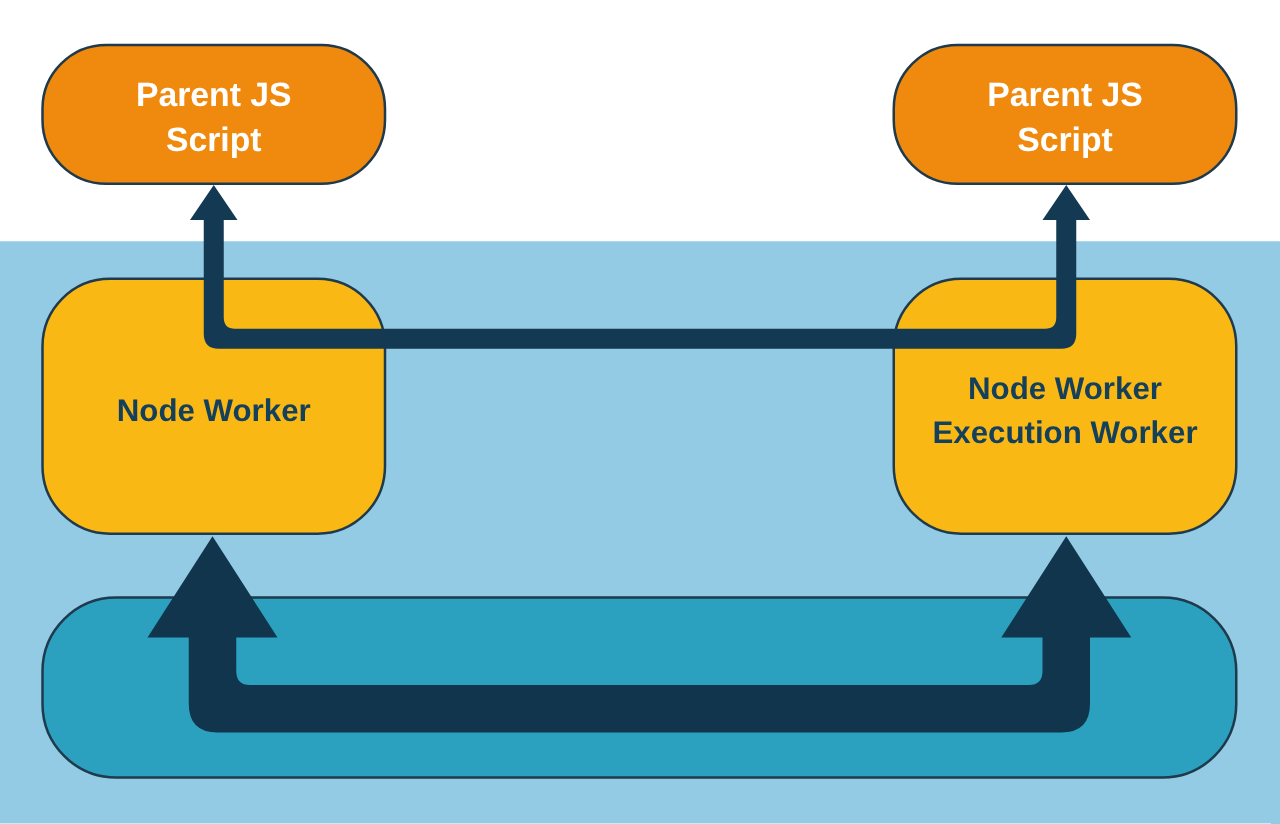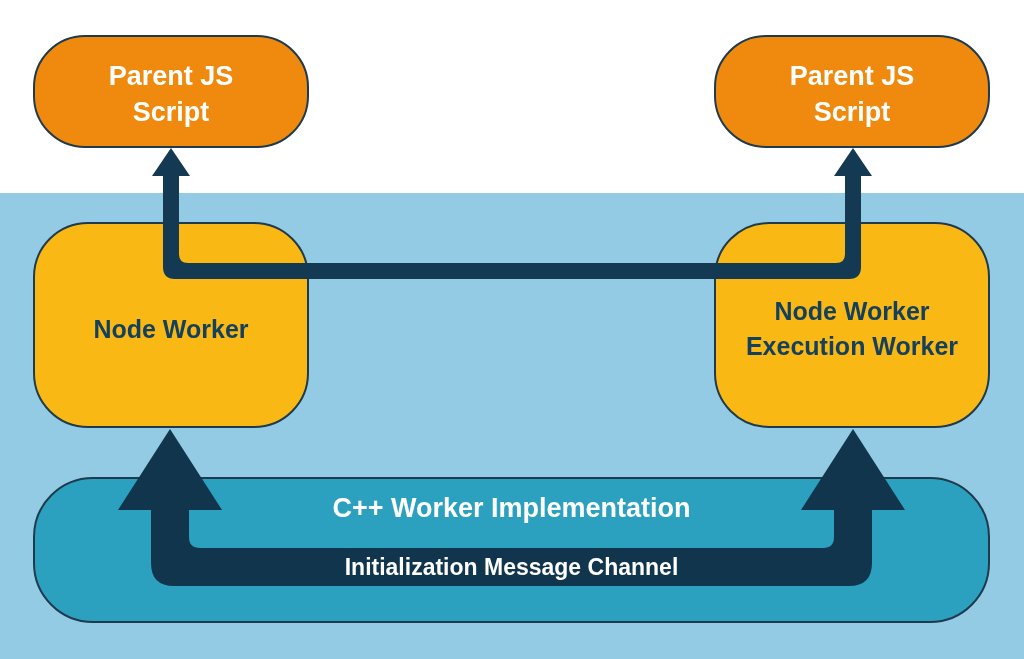--- a/index.html
+++ b/index.html
@@ -108,21 +108,20 @@
   }
 </style>
 </head>
 <body>
 
 <div class="canvas">
 
   <div class="band"></div>
 
   <div class="box teal"></div>
-  <div class="teal-title">C++ Worker Implementation</div>
 
   <div class="box yellow left">
     <div>Node Worker</div>
   </div>
 
   <div class="box yellow right">
     <div>Node Worker</div>
     <div>Execution Worker</div>
   </div>
 
@@ -156,15 +155,14 @@
              L 823 548 Q 834 548 834 537
              L 834 510 L 801 510
              L 853 429
              L 905 510 L 872 510
              L 872 563 Q 872 586 849 586
              L 174 586 Q 151 586 151 563
              L 151 510 L 118 510
              Z"></path>
   </svg>
 
-  <div class="channel-label">Initialization Message Channel</div>
 
 </div>
 
 </body></html>

